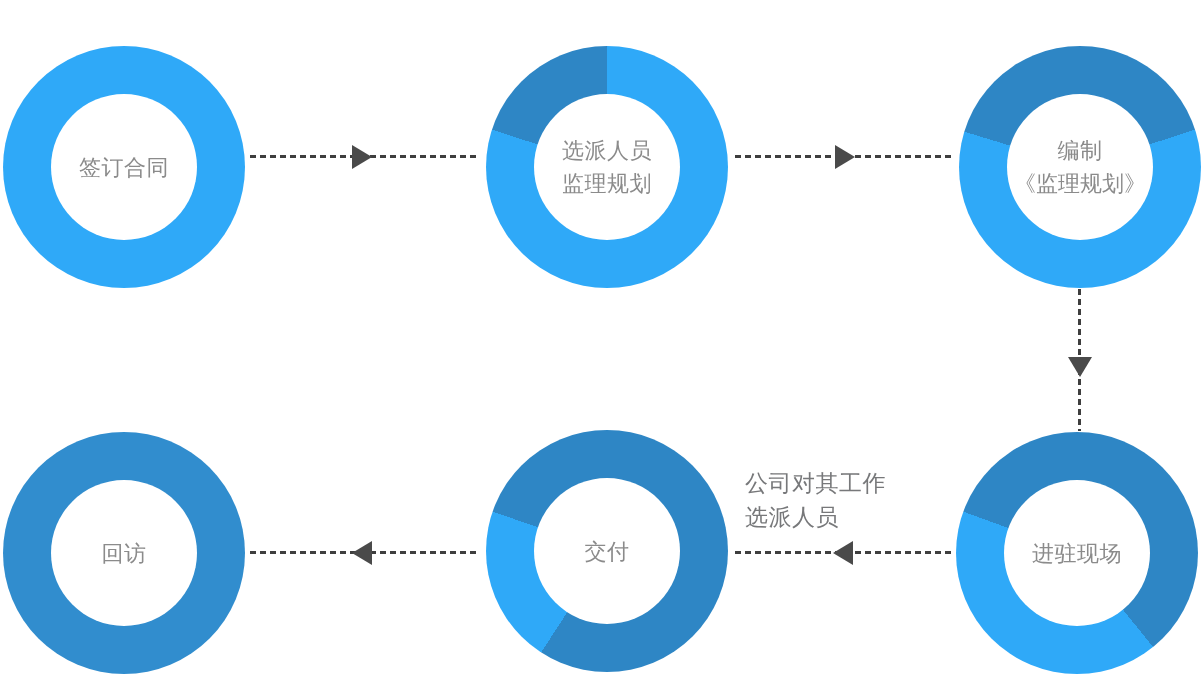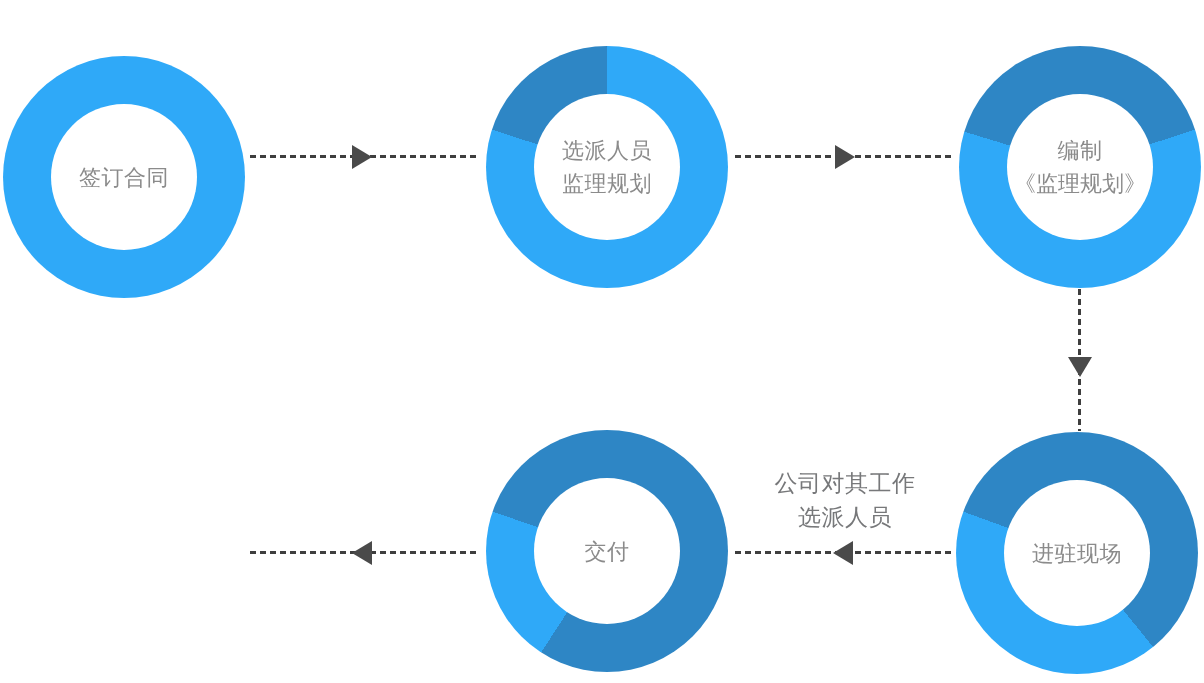--- a/index.html
+++ b/index.html
@@ -78,53 +78,58 @@
     border-left: 12px solid transparent;
     border-right: 12px solid transparent;
     border-top: 20px solid var(--arrow, #4a4a4a);
   }
   
   .caption {
     position: absolute;
     left: 745px;
     top: 466px;
     width: 200px;
-    text-align: center;
     font-size: 23px;
     line-height: 34px;
     color: var(--caption, #77787a);
     letter-spacing: 0.5px;
   }
 </style>
 </head>
 <body>
 
 <div id="canvas">
 
-  <div class="node" style="left: 3px; top: 56px; background: conic-gradient(rgb(47, 169, 248) 0deg, rgb(47, 169, 248) 360deg);">
+  <div class="node" style="left: 3px; top: 46px; background: conic-gradient(rgb(47, 169, 248) 0deg, rgb(47, 169, 248) 360deg);">
     <div class="hole">
       <span class="label-line">签订合同</span>
       <span class="label-line"></span>
     </div>
   </div>
 
   <div class="node" style="left: 486px; top: 46px; background: conic-gradient(rgb(47, 169, 248) 0deg, rgb(47, 169, 248) 288deg, rgb(46, 134, 197) 288deg, rgb(46, 134, 197) 360deg);">
     <div class="hole">
       <span class="label-line">选派人员</span>
       <span class="label-line">监理规划</span>
     </div>
   </div>
 
   <div class="node" style="left: 959px; top: 46px; background: conic-gradient(rgb(46, 134, 197) 0deg, rgb(46, 134, 197) 72deg, rgb(47, 169, 248) 72deg, rgb(47, 169, 248) 287deg, rgb(46, 134, 197) 287deg, rgb(46, 134, 197) 360deg);">
     <div class="hole">
       <span class="label-line">编制</span>
       <span class="label-line" style="letter-spacing:0;">《监理规划》</span>
     </div>
   </div>
 
+  <div class="node" style="left: 3px; top: 432px; background: conic-gradient(rgb(49, 141, 206) 0deg, rgb(49, 141, 206) 360deg);">
+    <div class="hole">
+      <span class="label-line">回访</span>
+      <span class="label-line"></span>
+    </div>
+  </div>
 
   <div class="node" style="left: 486px; top: 430px; background: conic-gradient(rgb(46, 134, 197) 0deg, rgb(46, 134, 197) 213deg, rgb(47, 169, 248) 213deg, rgb(47, 169, 248) 289deg, rgb(46, 134, 197) 289deg, rgb(46, 134, 197) 360deg);">
     <div class="hole">
       <span class="label-line">交付</span>
       <span class="label-line"></span>
     </div>
   </div>
 
   <div class="node" style="left: 956px; top: 432px; background: conic-gradient(rgb(46, 134, 197) 0deg, rgb(46, 134, 197) 141deg, rgb(47, 169, 248) 141deg, rgb(47, 169, 248) 290deg, rgb(46, 134, 197) 290deg, rgb(46, 134, 197) 360deg);">
     <div class="hole">

